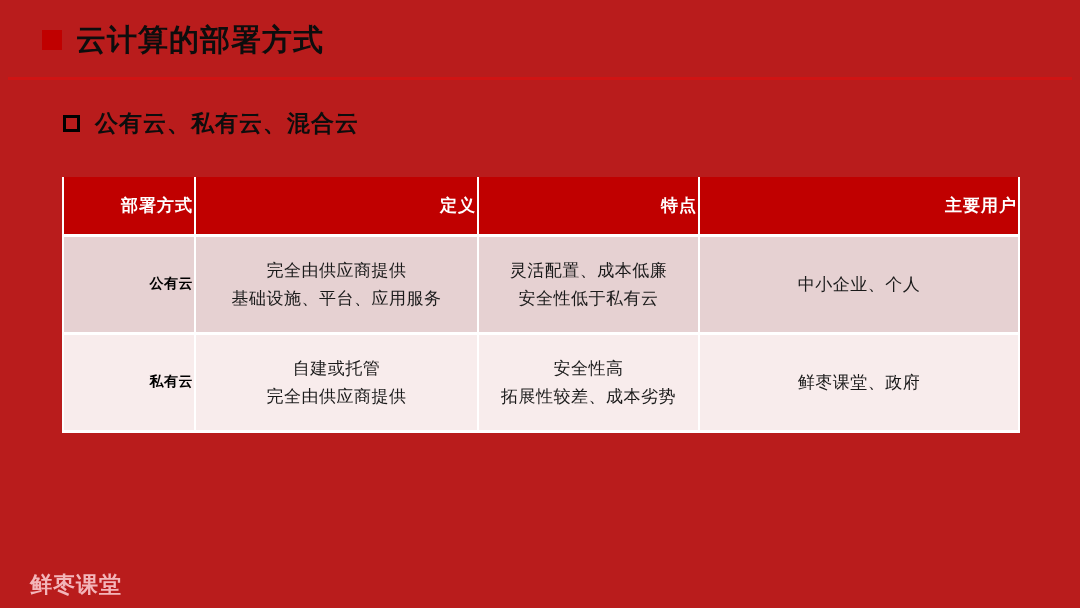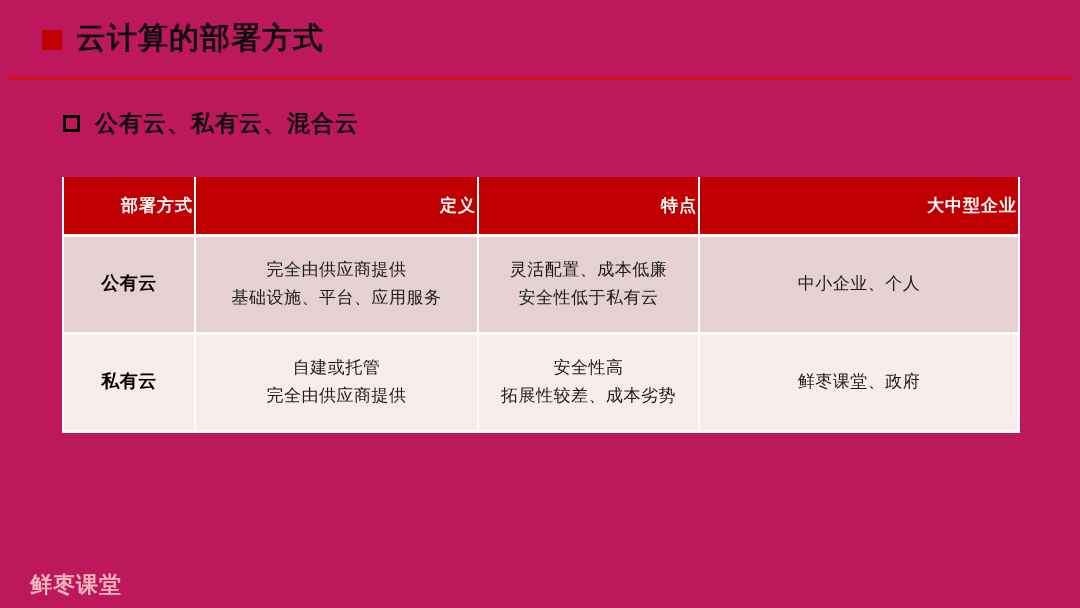--- a/index.html
+++ b/index.html
@@ -1,22 +1,22 @@
 <!DOCTYPE html>
 <html><head>
 <meta charset="utf-8">
 <style>
   html, body { margin: 0; padding: 0; background: #fff; }
   .slide {
     position: relative;
     width: 1080px;
     height: 608px;
-    background: #be185d;
+    background: #b91c1c;
     overflow: hidden;
-    font-family: Liberation Mono, monospace;
+    font-family: Liberation Serif, serif;
   }
 
   
   .title-row {
     position: absolute;
     left: 42px;
     top: 22px;
     display: flex;
     align-items: center;
     gap: 14px;
@@ -109,21 +109,22 @@
     border-right: 2px solid #ffffff;
     border-top: 3px solid #ffffff;
     border-bottom: 3px solid #ffffff;
     letter-spacing: 0.5px;
   }
   .deploy-table tr.row-dark td { background: #E6D1D2; }
   .deploy-table tr.row-light td { background: #F8ECEC; }
   .deploy-table td.cell-method {
     font-weight: 800;
     color: #000;
-    font-size: 18px;
+    font-size: 14px;
+    text-align: right;
   }
 
   
   .watermark {
     position: absolute;
     left: 30px;
     top: 570px;
     font-size: 22px;
     font-weight: 700;
     color: #F3B6BA;
@@ -152,21 +153,21 @@
       <col class="c1">
         <col class="c2">
         <col class="c3">
         <col class="c4">
     </colgroup>
     <thead>
       <tr>
         <th>部署方式</th>
         <th>定义</th>
         <th>特点</th>
-        <th>大中型企业</th>
+        <th>主要用户</th>
       </tr>
     </thead>
     <tbody>
       <tr class="row-dark">
         <td class="cell-method">公有云</td>
         <td>完全由供应商提供
 基础设施、平台、应用服务</td>
         <td>灵活配置、成本低廉
 安全性低于私有云</td>
         <td>中小企业、个人</td>

